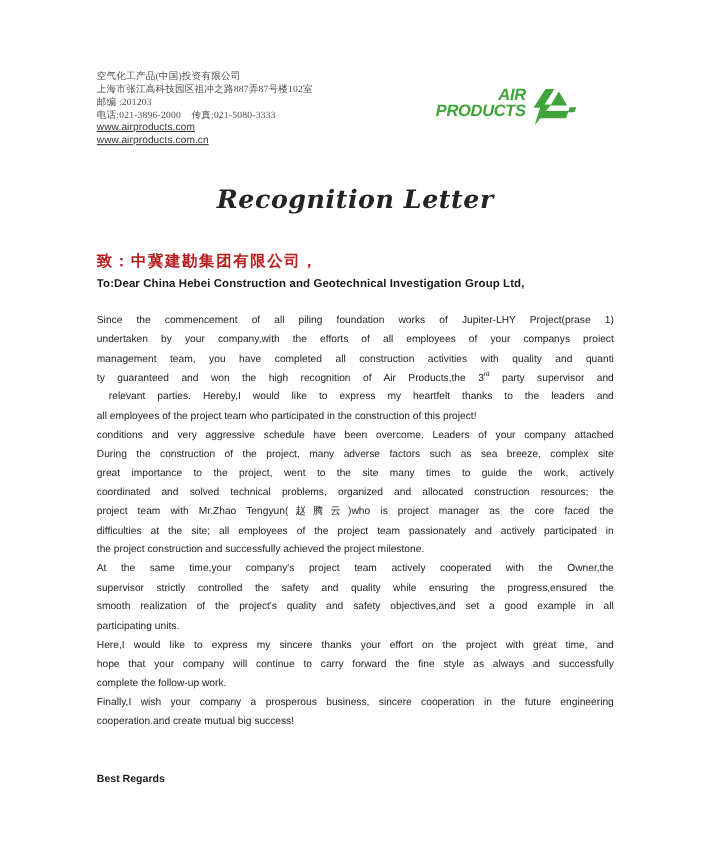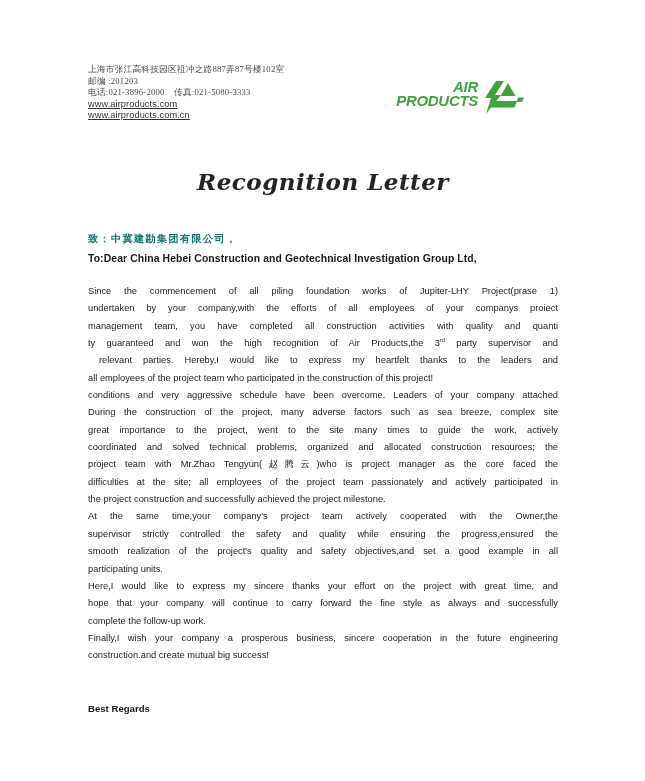--- a/index.html
+++ b/index.html
@@ -34,21 +34,21 @@
     position: absolute; left: 88px; top: 168px; width: 470px;
     text-align: center;
     font-family: "DejaVu Serif", serif; font-style: italic; font-weight: bold;
     font-size: 23px; letter-spacing: 0.5px; color: #242424;
   }
 
   
   .recipient { position: absolute; left: 88px; top: 229px; width: 500px; }
   .recipient-cn {
     font-family: "Liberation Serif", serif; font-weight: bold;
-    font-size: 10px; line-height: 19px; letter-spacing: 1.5px; color: #0f766e;
+    font-size: 14px; line-height: 19px; letter-spacing: 1.5px; color: #b91c1c;
     white-space: pre;
   }
   .recipient-en {
     font-weight: bold; font-size: 10.4px; line-height: 15px; margin-top: 3px;
     letter-spacing: 0.1px; color: #1b1b1b;
   }
 
   
   .letter-body { position: absolute; left: 88px; top: 283px; width: 470px; }
   .para { margin: 0; }
@@ -61,20 +61,21 @@
   .body-line sup { font-size: 0.62em; vertical-align: super; line-height: 0; }
   .closing { font-weight: bold; font-size: 9.6px; line-height: 17.35px; color: #1b1b1b; margin-top: 35px; }
 </style>
 </head>
 <body>
 
 <div class="page">
 
   <div class="letterhead">
     <div class="company-info">
+      <div class="company-line">空气化工产品(中国)投资有限公司</div>
       <div class="company-line">上海市张江高科技园区祖冲之路887弄87号楼102室</div>
       <div class="company-line">邮编 :201203</div>
       <div class="company-line">电话:021-3896-2000    传真:021-5080-3333</div>
       <div class="company-line web">www.airproducts.com</div>
       <div class="company-line web">www.airproducts.com.cn</div>
     </div>
 
     <div class="logo">
       <div class="logo-text">
         <span class="logo-air">AIR</span>
@@ -121,18 +122,18 @@
         <div class="body-line">smooth realization of the project's quality and safety objectives,and set a good example in all</div>
         <div class="body-line para-end">participating units.</div>
       </div>
       <div class="para">
         <div class="body-line">Here,I would like to express my sincere thanks your effort on the project with great time, and</div>
         <div class="body-line">hope that your company will continue to carry forward the fine style as always and successfully</div>
         <div class="body-line para-end">complete the follow-up work.</div>
       </div>
       <div class="para">
         <div class="body-line">Finally,I wish your company a prosperous business, sincere cooperation in the future engineering</div>
-        <div class="body-line para-end">construction.and create mutual big success!</div>
+        <div class="body-line para-end">cooperation.and create mutual big success!</div>
       </div>
       <div class="closing">Best Regards</div>
   </div>
 
 </div>
 
 </body></html>

